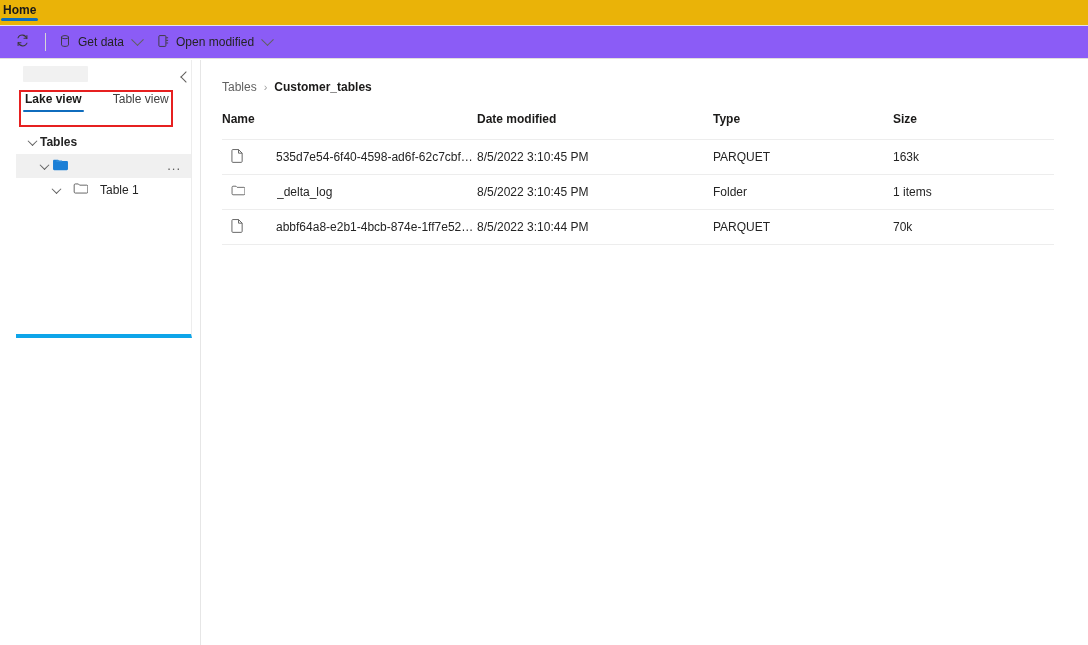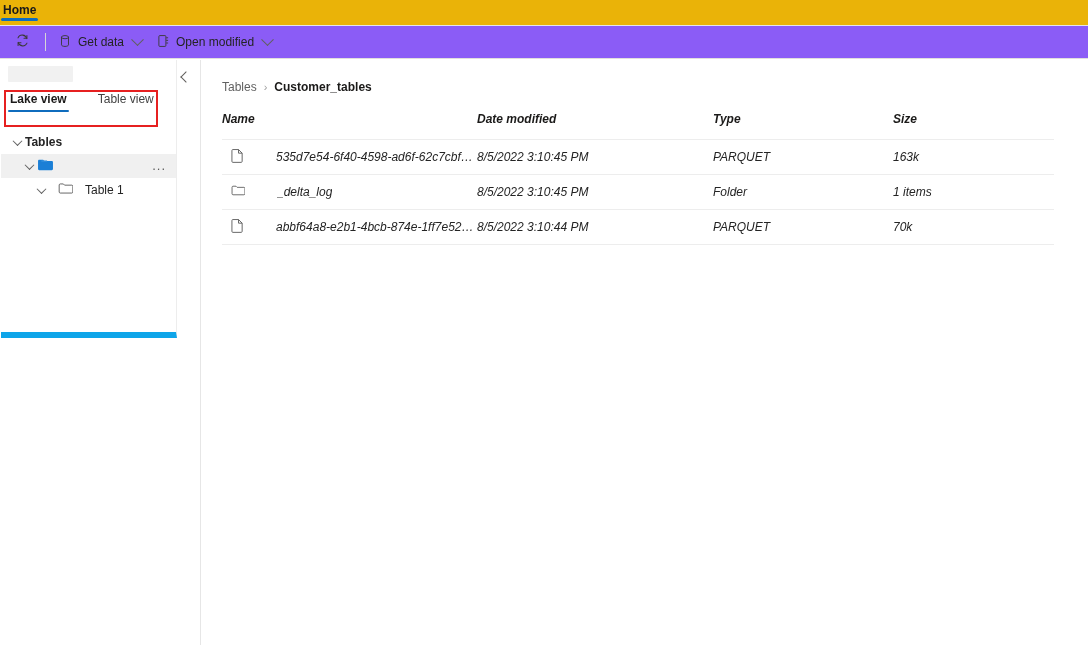--- a/index.html
+++ b/index.html
@@ -99,25 +99,25 @@
     width: 201px;
     flex: 0 0 201px;
     position: relative;
     border-right: 1px solid #e6e6e6;
     box-sizing: border-box;
     background: #ffffff;
   }
   .sidebar-inner {
     position: absolute;
     top: 0;
-    left: 1px;
+    left: 16px;
     width: 176px;
     height: 278px;
     border-right: 1px solid #ededed;
-    border-bottom: 6px solid #0ea5e9;
+    border-bottom: 4px solid #0ea5e9;
     box-sizing: border-box;
   }
   .sidebar-head {
     height: 28px;
     display: flex;
     align-items: center;
     justify-content: space-between;
     padding: 0 6px 0 7px;
     box-sizing: border-box;
     position: relative;
@@ -259,21 +259,20 @@
   .bc-sep {
     margin: 0 7px;
     color: #9e9e9e;
     font-size: 11px;
   }
 
   table.filelist {
     width: 832px;
     border-collapse: collapse;
     table-layout: fixed;
-    font-style: italic;
   }
   table.filelist th {
     text-align: left;
     font-size: 12px;
     font-weight: 700;
     color: #1b1a19;
     padding: 0 0 13px 0;
     white-space: nowrap;
   }
   table.filelist td {

